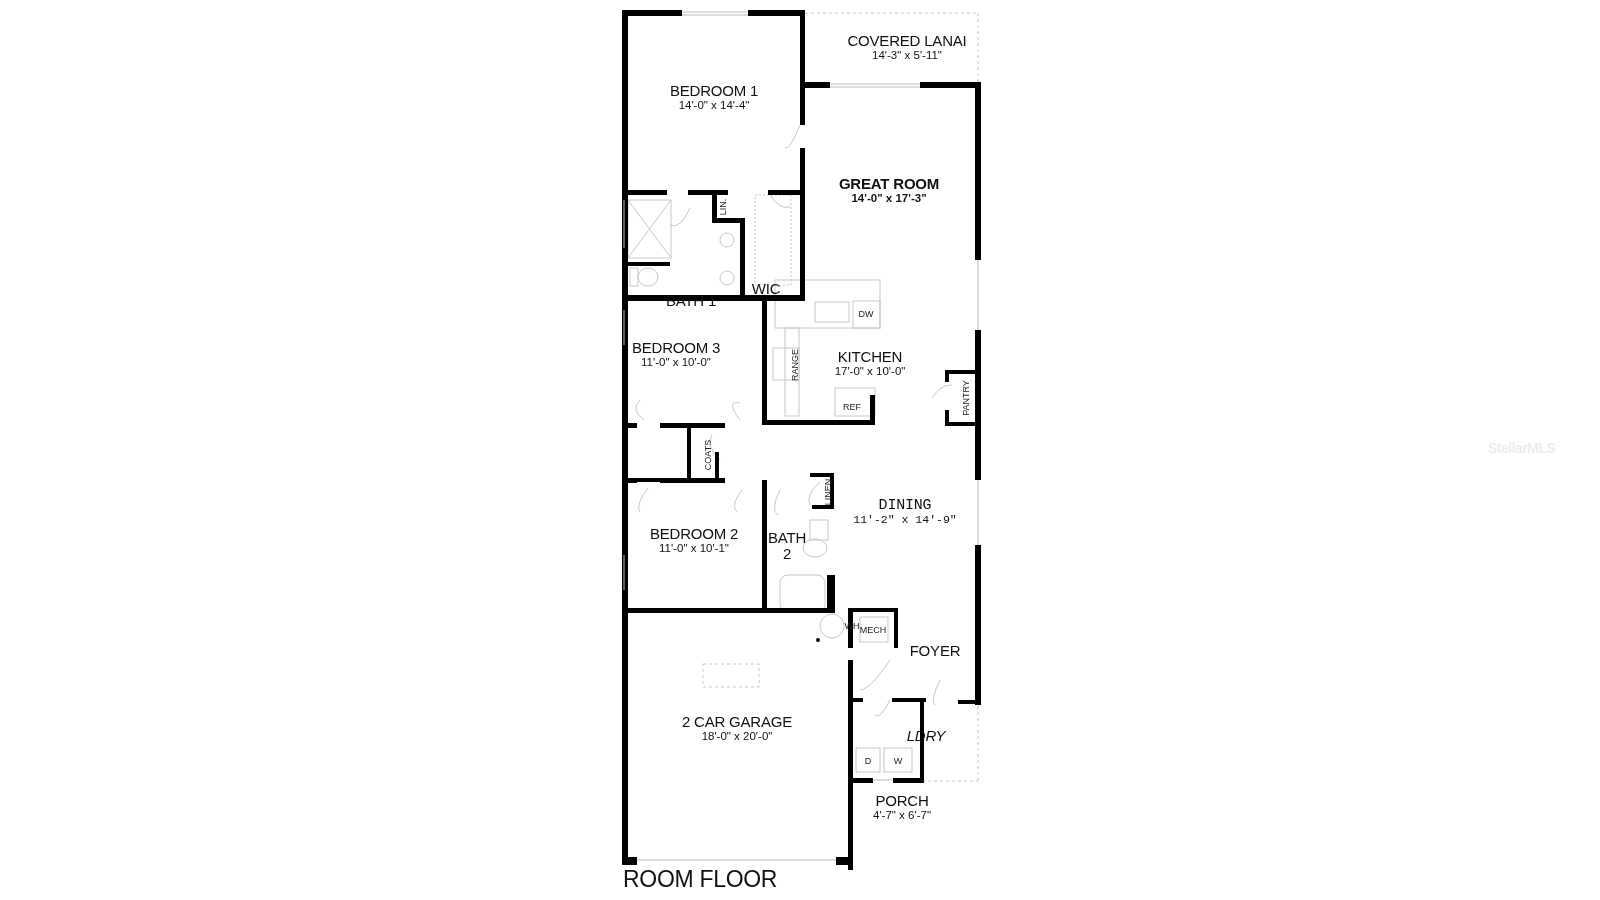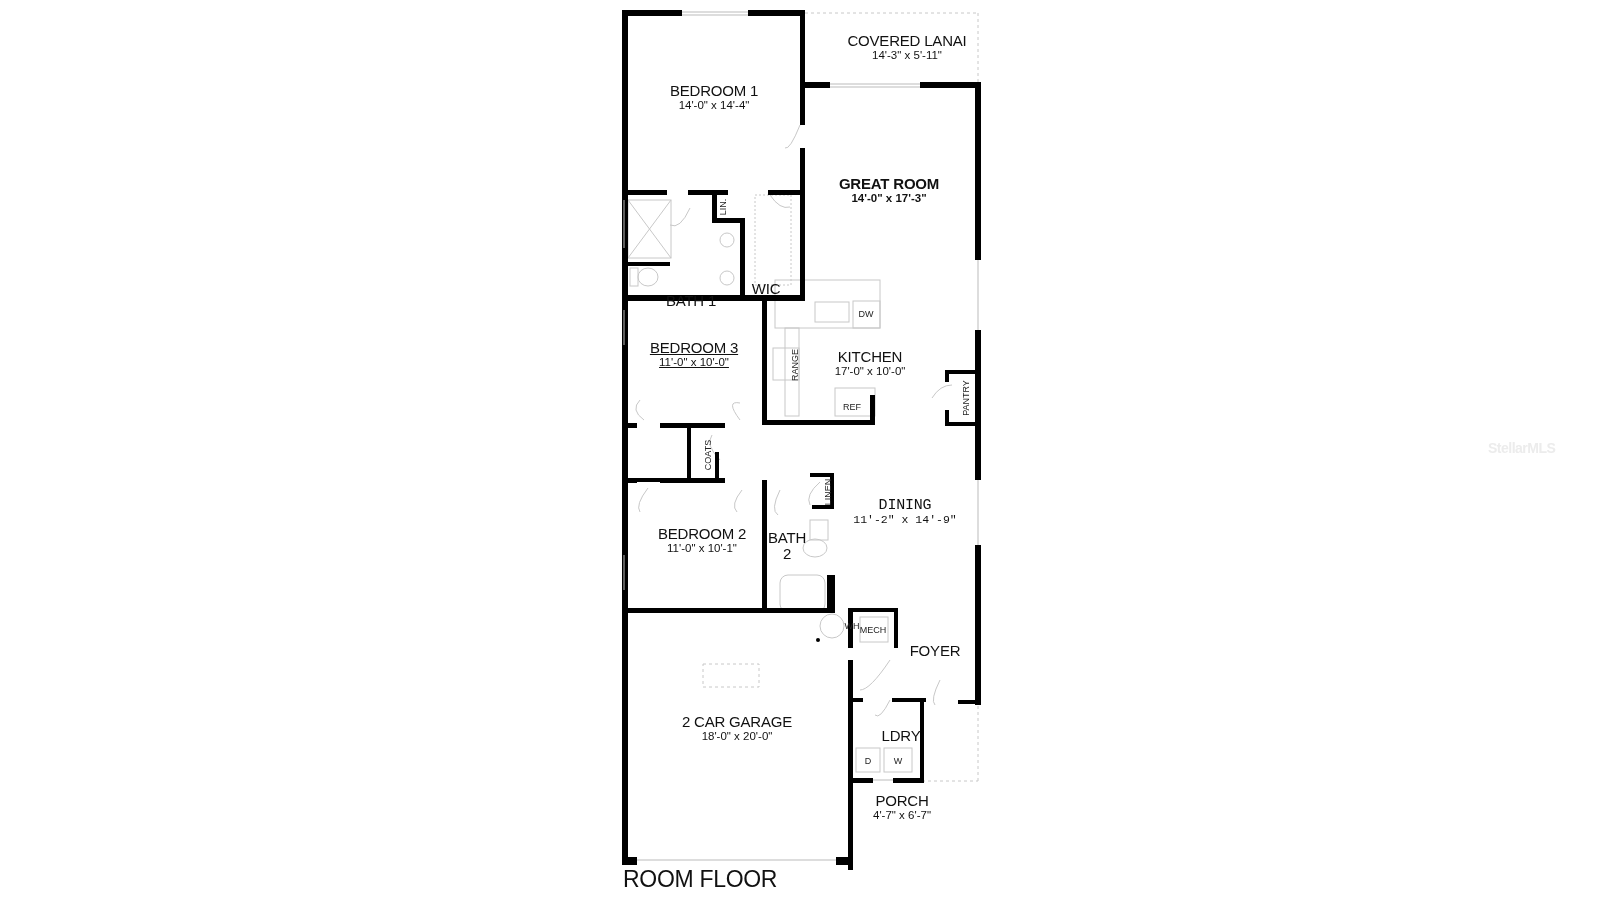--- a/index.html
+++ b/index.html
@@ -164,35 +164,35 @@
     <span class="dim">14'-0" x 17'-3"</span>
   </div>
   <div class="label" style="left:691px; top:261px;margin-top:32px;">
     <span class="name">BATH 1</span>
   </div>
   <div class="label" style="left:766px; top:233px;margin-top:48px;">
     <span class="name">WIC</span>
   </div>
   <div class="small vert" style="left:723px; top:207px;">LIN.</div>
 
-  <div class="label" style="left:694px; top:340px;text-decoration:underline;">
+  <div class="label" style="left:676px; top:340px;">
     <span class="name">BEDROOM 3</span>
     <span class="dim">11'-0" x 10'-0"</span>
   </div>
   <div class="label" style="left:870px; top:343px;margin-top:6px;">
     <span class="name">KITCHEN</span>
     <span class="dim">17'-0" x 10'-0"</span>
   </div>
   <div class="small vert" style="left:966px; top:398px;">PANTRY</div>
   <div class="small" style="left:866px; top:314px;">DW</div>
   <div class="small vert" style="left:795px; top:365px;">RANGE</div>
   <div class="small" style="left:852px; top:407px;">REF</div>
   <div class="small vert" style="left:708px; top:455px;">COATS</div>
 
-  <div class="label" style="left:694px; top:526px;margin-left:8px;">
+  <div class="label" style="left:694px; top:526px;">
     <span class="name">BEDROOM 2</span>
     <span class="dim">11'-0" x 10'-1"</span>
   </div>
   <div class="label" style="left:787px; top:530px;">
     <span class="name">BATH</span>
     <span class="name">2</span>
   </div>
   <div class="small vert" style="left:828px; top:492px;">LINEN</div>
   <div class="label" style="left:905px; top:498px;font-family:Liberation Mono, monospace;">
     <span class="name">DINING</span>
@@ -202,21 +202,21 @@
   <div class="small" style="left:832px; top:626px;margin-left:20px;">WH</div>
   <div class="small" style="left:873px; top:630px;">MECH</div>
   <div class="label" style="left:935px; top:643px;">
     <span class="name">FOYER</span>
   </div>
 
   <div class="label" style="left:737px; top:714px;">
     <span class="name">2 CAR GARAGE</span>
     <span class="dim">18'-0" x 20'-0"</span>
   </div>
-  <div class="label" style="left:901px; top:728px;">
+  <div class="label" style="left:926px; top:728px;font-style:italic;">
     <span class="name">LDRY</span>
   </div>
   <div class="small" style="left:868px; top:761px;">D</div>
   <div class="small" style="left:898px; top:761px;">W</div>
   <div class="label" style="left:902px; top:793px;">
     <span class="name">PORCH</span>
     <span class="dim">4'-7" x 6'-7"</span>
   </div>
 
   <div class="title">ROOM FLOOR</div>

